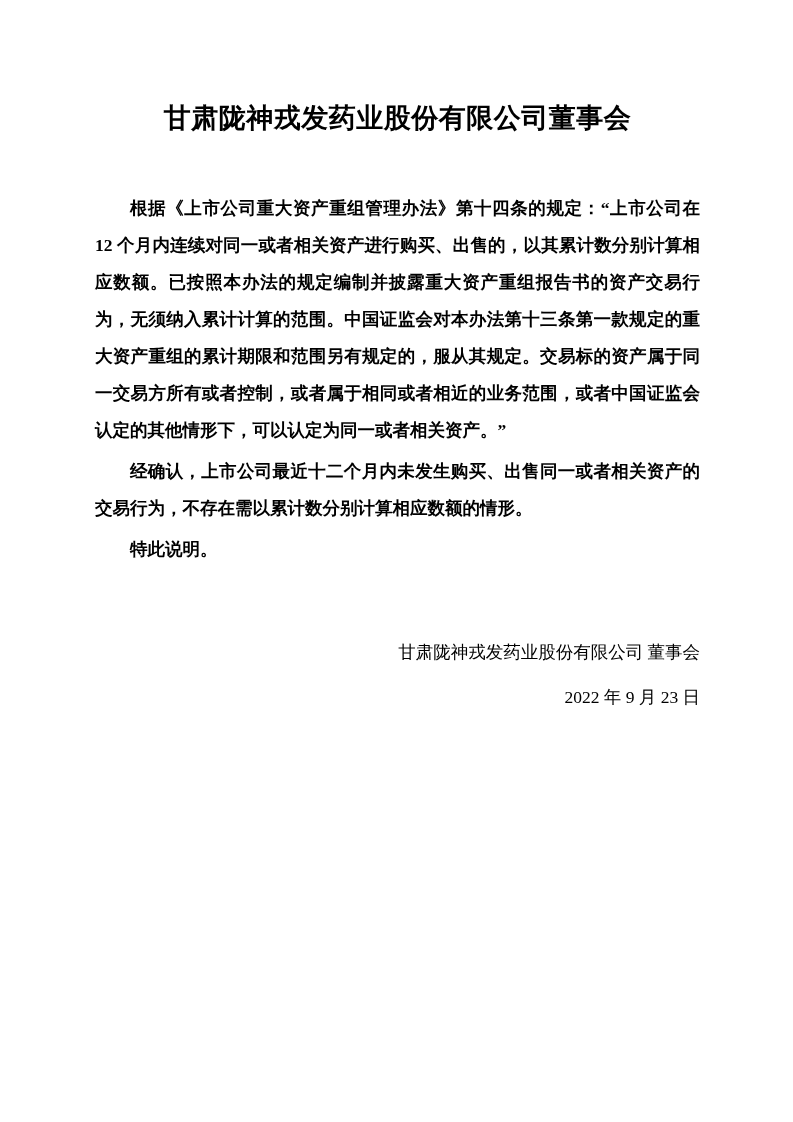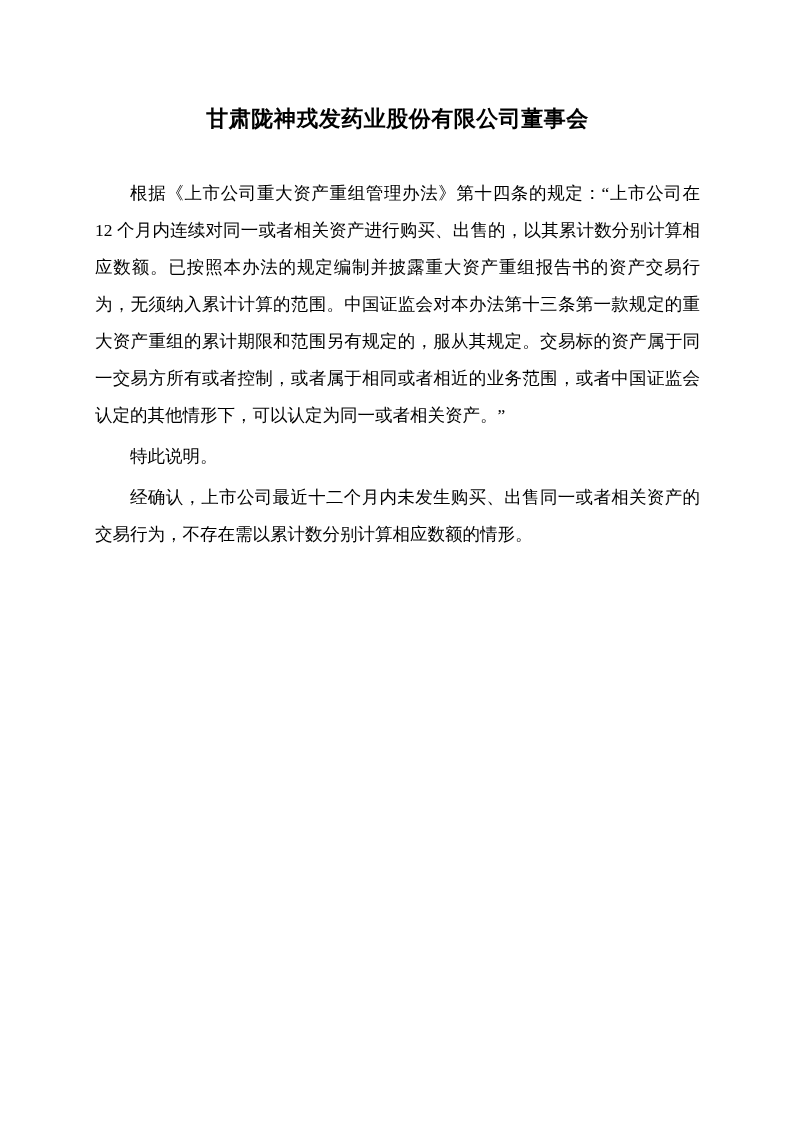--- a/index.html
+++ b/index.html
@@ -15,28 +15,29 @@
   }
   .page {
     width: 793px;
     height: 1122px;
     background: #ffffff;
     padding: 95px 93px 40px 95px;
   }
   .doc-title {
     text-align: center;
     font-weight: bold;
-    font-size: 22px;
+    font-size: 27px;
     line-height: 47px;
     letter-spacing: 0.5px;
   }
   .doc-body {
-    margin-top: 33px;
+    margin-top: 48px;
     font-size: 17.5px;
     line-height: 37px;
+    font-weight: bold;
   }
   .para {
     text-align: justify;
     text-justify: inter-character;
     text-indent: 2em;
     margin-bottom: 4px;
   }
   .para-last {
     text-align: left;
   }
@@ -51,18 +52,22 @@
 <body>
 
 <div class="page">
 
   <div class="doc-title">
     <div>甘肃陇神戎发药业股份有限公司董事会</div>
   </div>
 
   <div class="doc-body">
     <p class="para">根据《上市公司重大资产重组管理办法》第十四条的规定：“上市公司在 12 个月内连续对同一或者相关资产进行购买、出售的，以其累计数分别计算相应数额。已按照本办法的规定编制并披露重大资产重组报告书的资产交易行为，无须纳入累计计算的范围。中国证监会对本办法第十三条第一款规定的重大资产重组的累计期限和范围另有规定的，服从其规定。交易标的资产属于同一交易方所有或者控制，或者属于相同或者相近的业务范围，或者中国证监会认定的其他情形下，可以认定为同一或者相关资产。”</p>
+    <p class="para">经确认，上市公司最近十二个月内未发生购买、出售同一或者相关资产的交易行为，不存在需以累计数分别计算相应数额的情形。</p>
     <p class="para para-last">特此说明。</p>
-    <p class="para">经确认，上市公司最近十二个月内未发生购买、出售同一或者相关资产的交易行为，不存在需以累计数分别计算相应数额的情形。</p>
   </div>
 
+  <div class="closing">
+    <div>甘肃陇神戎发药业股份有限公司  董事会</div>
+    <div>2022 年 9 月 23 日</div>
+  </div>
 
 </div>
 
 </body></html>

